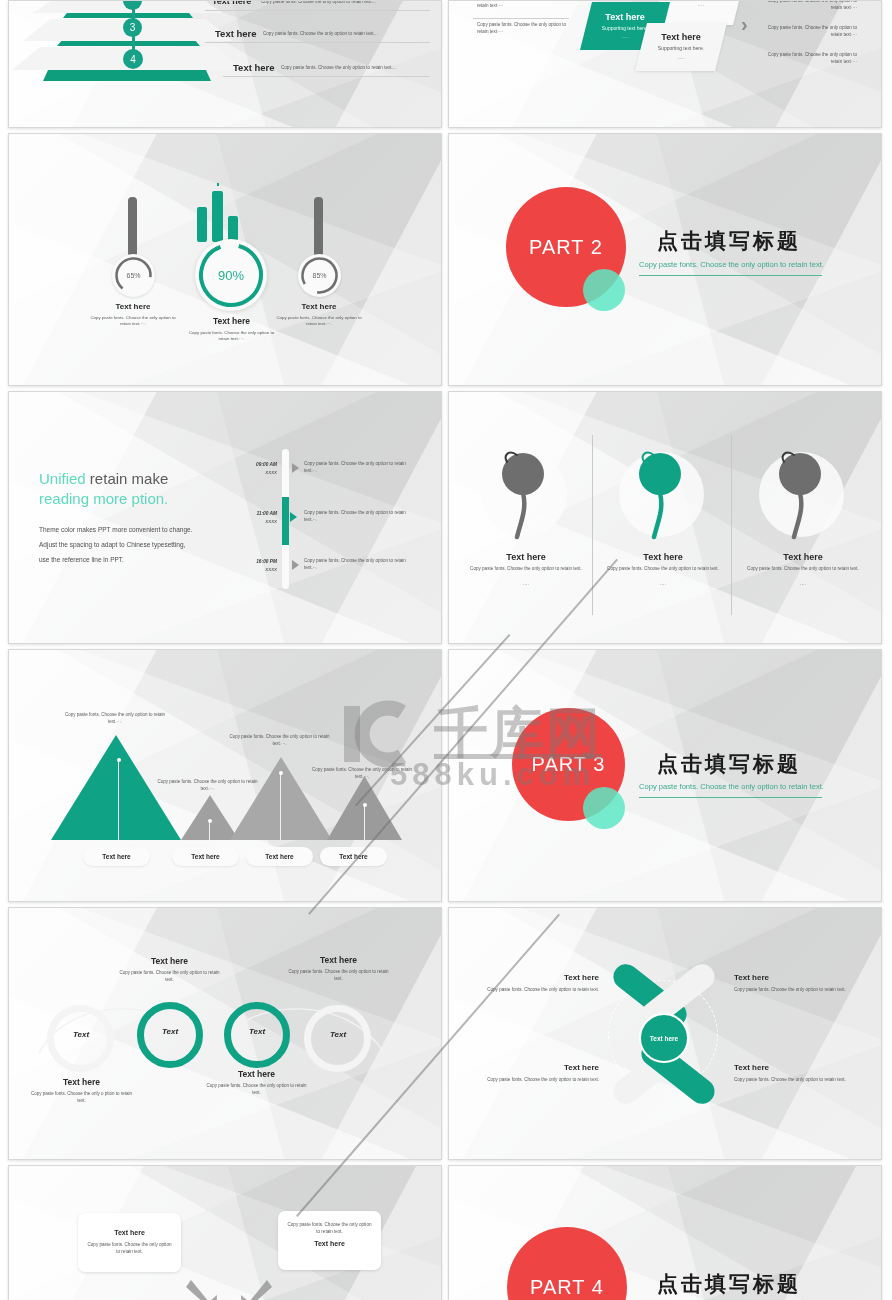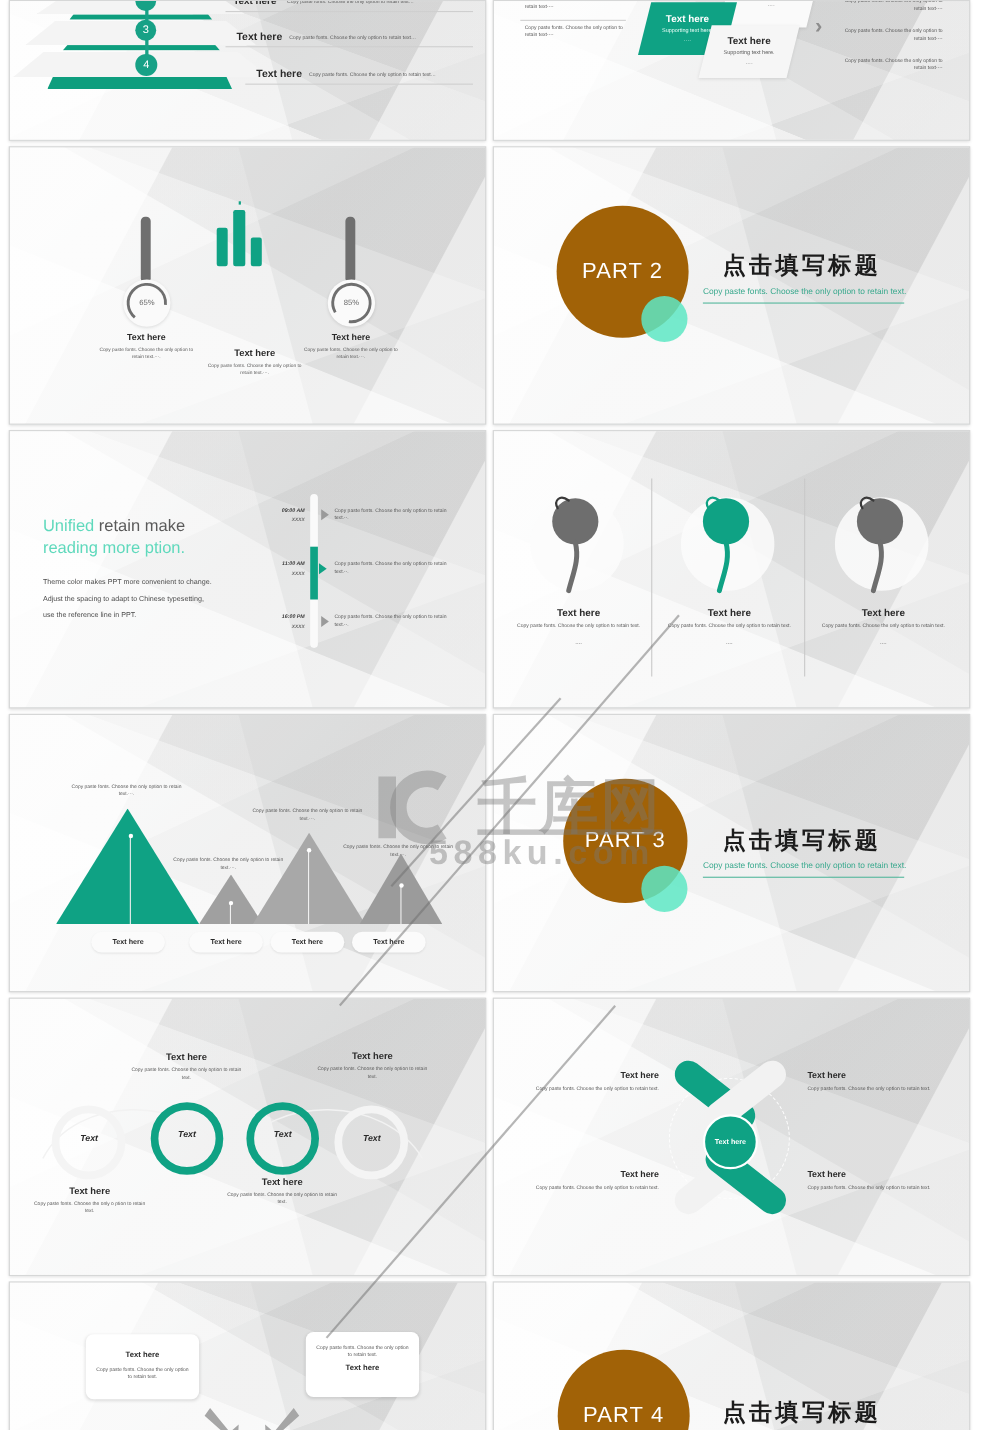--- a/index.html
+++ b/index.html
@@ -43,21 +43,21 @@
   }
   .c { position: absolute; }
 
   
   .h-txt { font-weight: bold; color: #2a2a2a; }
   .body-txt { color: #5a5a5a; line-height: 1.45; }
 
   
   .part-big {
     border-radius: 50%;
-    background: #a16207;
+    background: #ef4444;
     display: flex; align-items: center; justify-content: center;
     color: #fff; letter-spacing: 1px;
   }
   .part-small { border-radius: 50%; background: rgba(94,232,196,.85); }
   .cn-title { font-weight: bold; color: #1c1c1c; letter-spacing: 3px; }
   .cn-sub { color: #3aa98e; white-space: nowrap; }
   .cn-rule { height: 1px; background: #54b79c; }
 
   
   .trap { position: absolute; background: #f4f4f4; box-shadow: 0 1px 2px rgba(0,0,0,.12); }
@@ -166,20 +166,26 @@
       <span class="gauge-txt" style="font-size:7px;color:#6a6a6a;">65%</span>
     </div>
     <div class="c h-txt" style="left:84px;top:168px;width:80px;text-align:center;font-size:8px;">Text here</div>
     <div class="c body-txt" style="left:78px;top:181px;width:92px;text-align:center;font-size:4.4px;">Copy paste fonts. Choose the only option to retain text.···.</div>
 
     <div class="c" style="left:188px;top:73px;width:10px;height:35px;background:#0fa284;border-radius:2px;"></div>
     <div class="c" style="left:203px;top:57px;width:11px;height:51px;background:#0fa284;border-radius:2px;"></div>
     <div class="c" style="left:219px;top:82px;width:10px;height:26px;background:#0fa284;border-radius:2px;"></div>
     <div class="c" style="left:208px;top:49px;width:2px;height:3px;background:#0fa284;"></div>
 
+    <div class="ring" style="left:186px;top:105px;width:72px;height:72px;box-shadow:0 1px 4px rgba(0,0,0,.13);">
+      <svg width="72" height="72" style="position:absolute;left:0;top:0;transform:rotate(-75deg);">
+        <circle cx="36" cy="36" r="30" fill="none" stroke="#0fa284" stroke-width="4" stroke-dasharray="169.6 18.9" stroke-linecap="butt"></circle>
+      </svg>
+      <span class="gauge-txt" style="font-size:13px;color:#25b293;">90%</span>
+    </div>
     <div class="c h-txt" style="left:180px;top:182px;width:85px;text-align:center;font-size:8.5px;">Text here</div>
     <div class="c body-txt" style="left:174px;top:196px;width:97px;text-align:center;font-size:4.4px;">Copy paste fonts. Choose the only option to retain text.···.</div>
 
     <div class="c" style="left:305px;top:63px;width:9px;height:60px;background:#6f6f6f;border-radius:4px;"></div>
     <div class="ring" style="left:289px;top:120px;width:43px;height:43px;box-shadow:0 1px 3px rgba(0,0,0,.12);">
       <svg width="43" height="43" style="position:absolute;left:0;top:0;transform:rotate(150deg);">
         <circle cx="21.5" cy="21.5" r="17" fill="none" stroke="#6f6f6f" stroke-width="2.6" stroke-dasharray="90.8 85.4" stroke-linecap="butt"></circle>
       </svg>
       <span class="gauge-txt" style="font-size:7px;color:#6a6a6a;">85%</span>
     </div>

